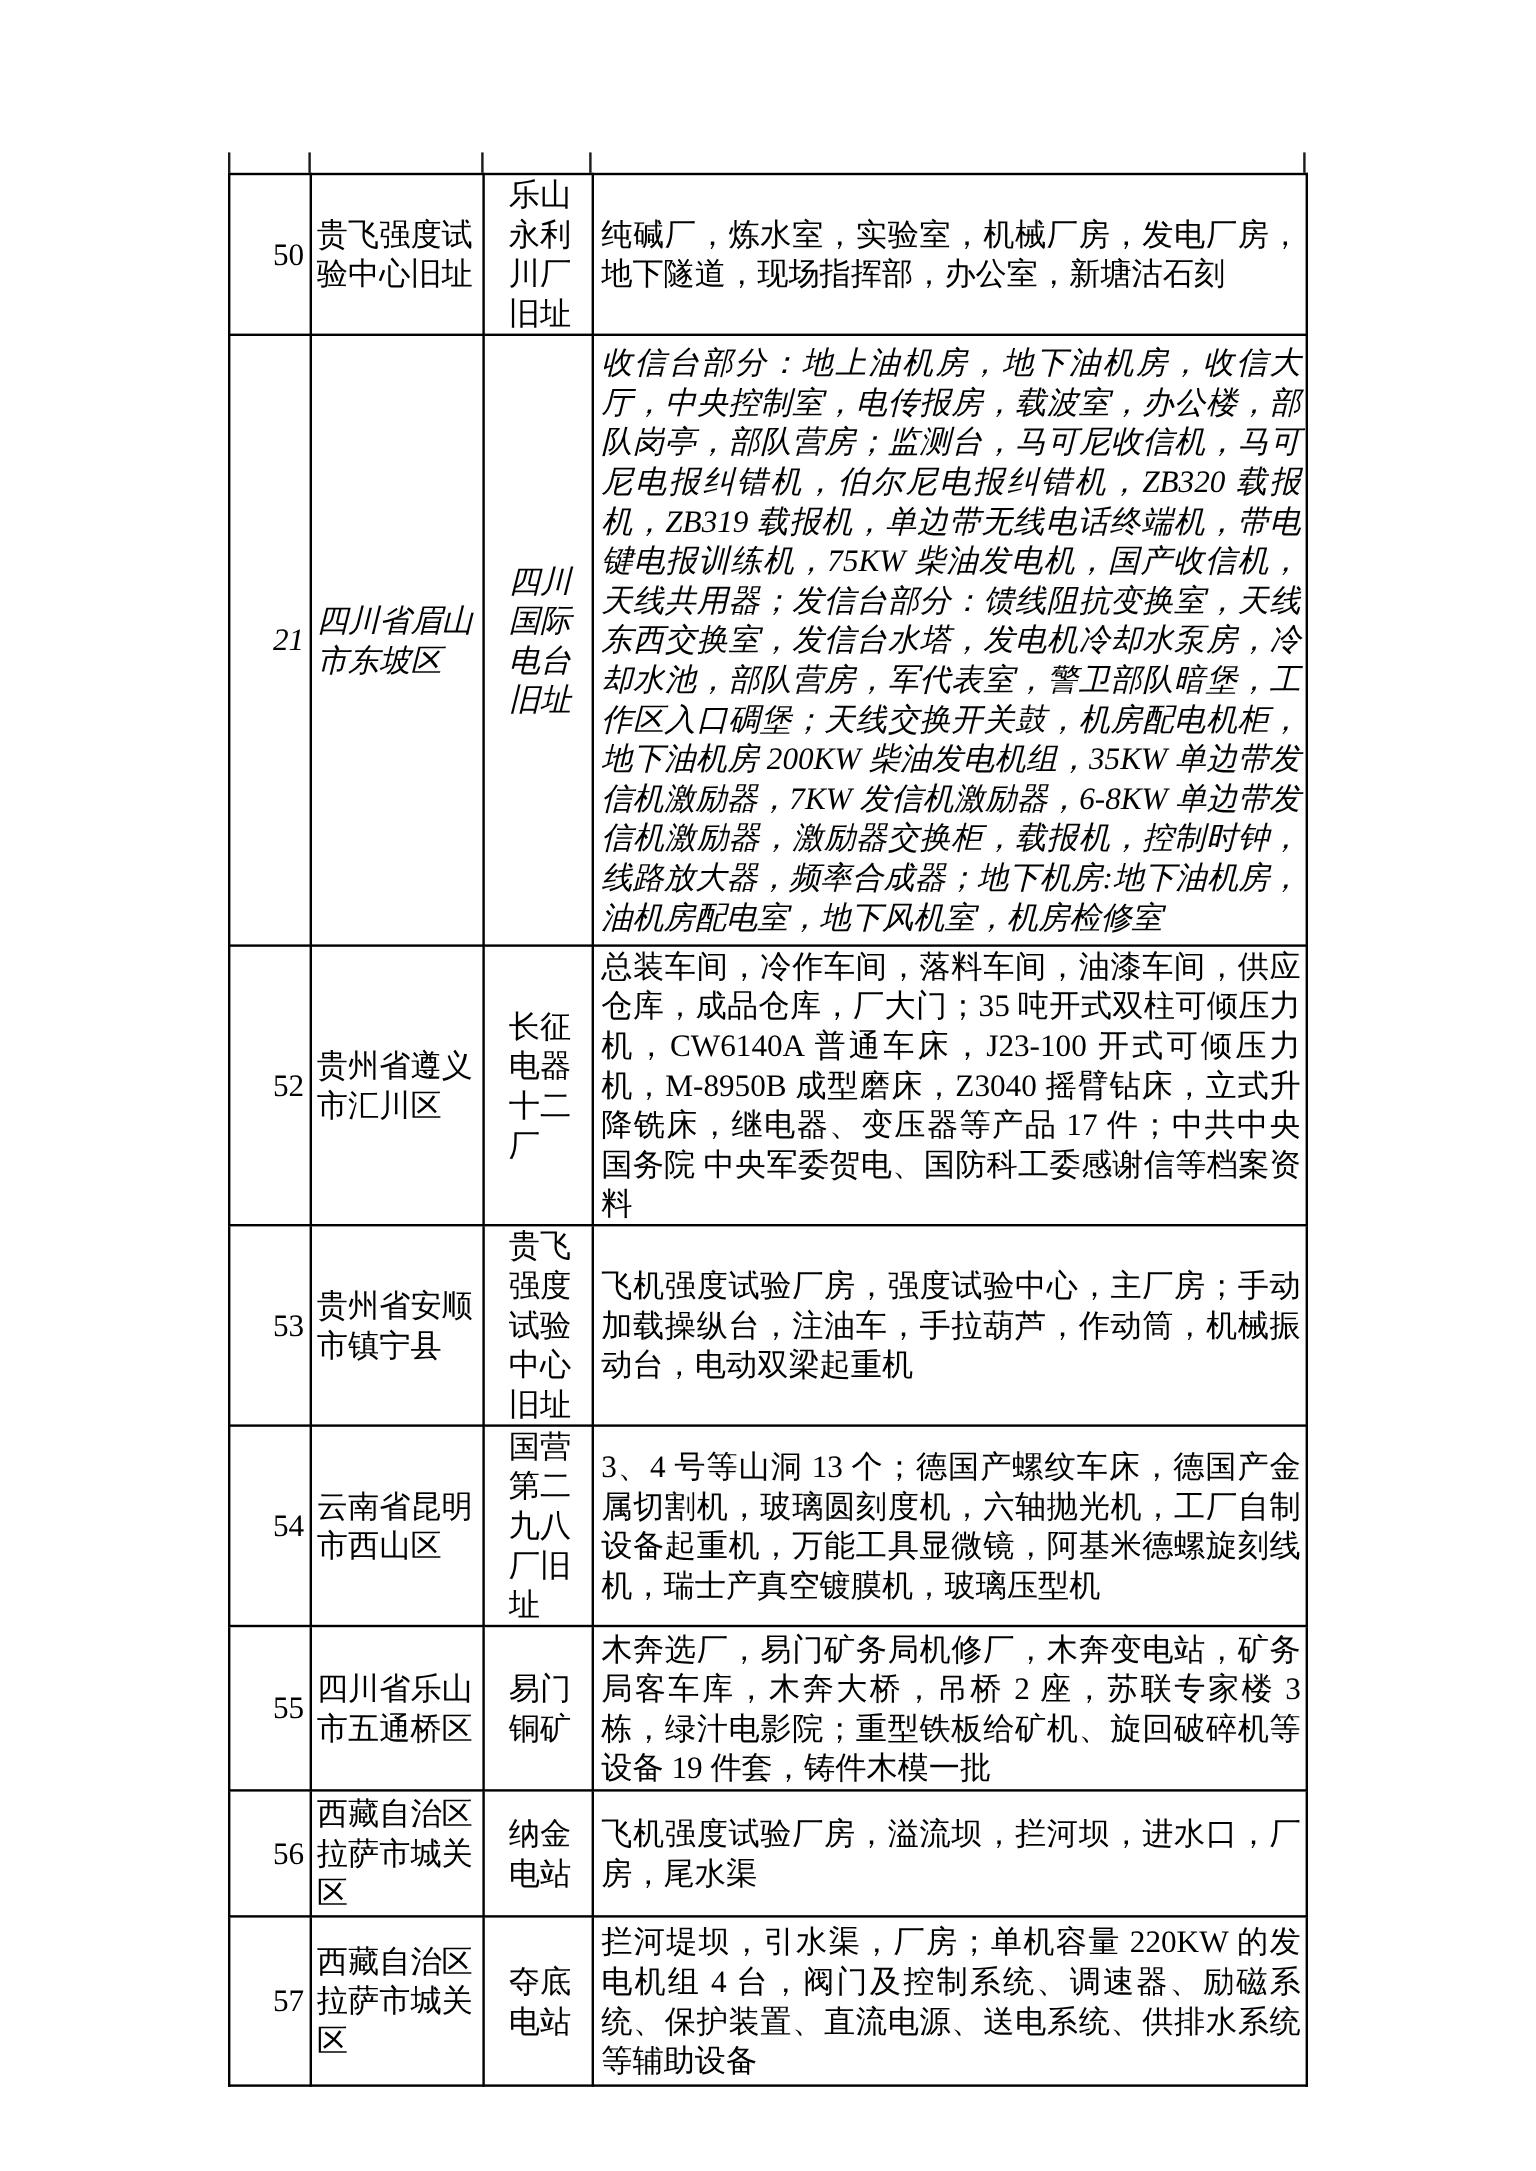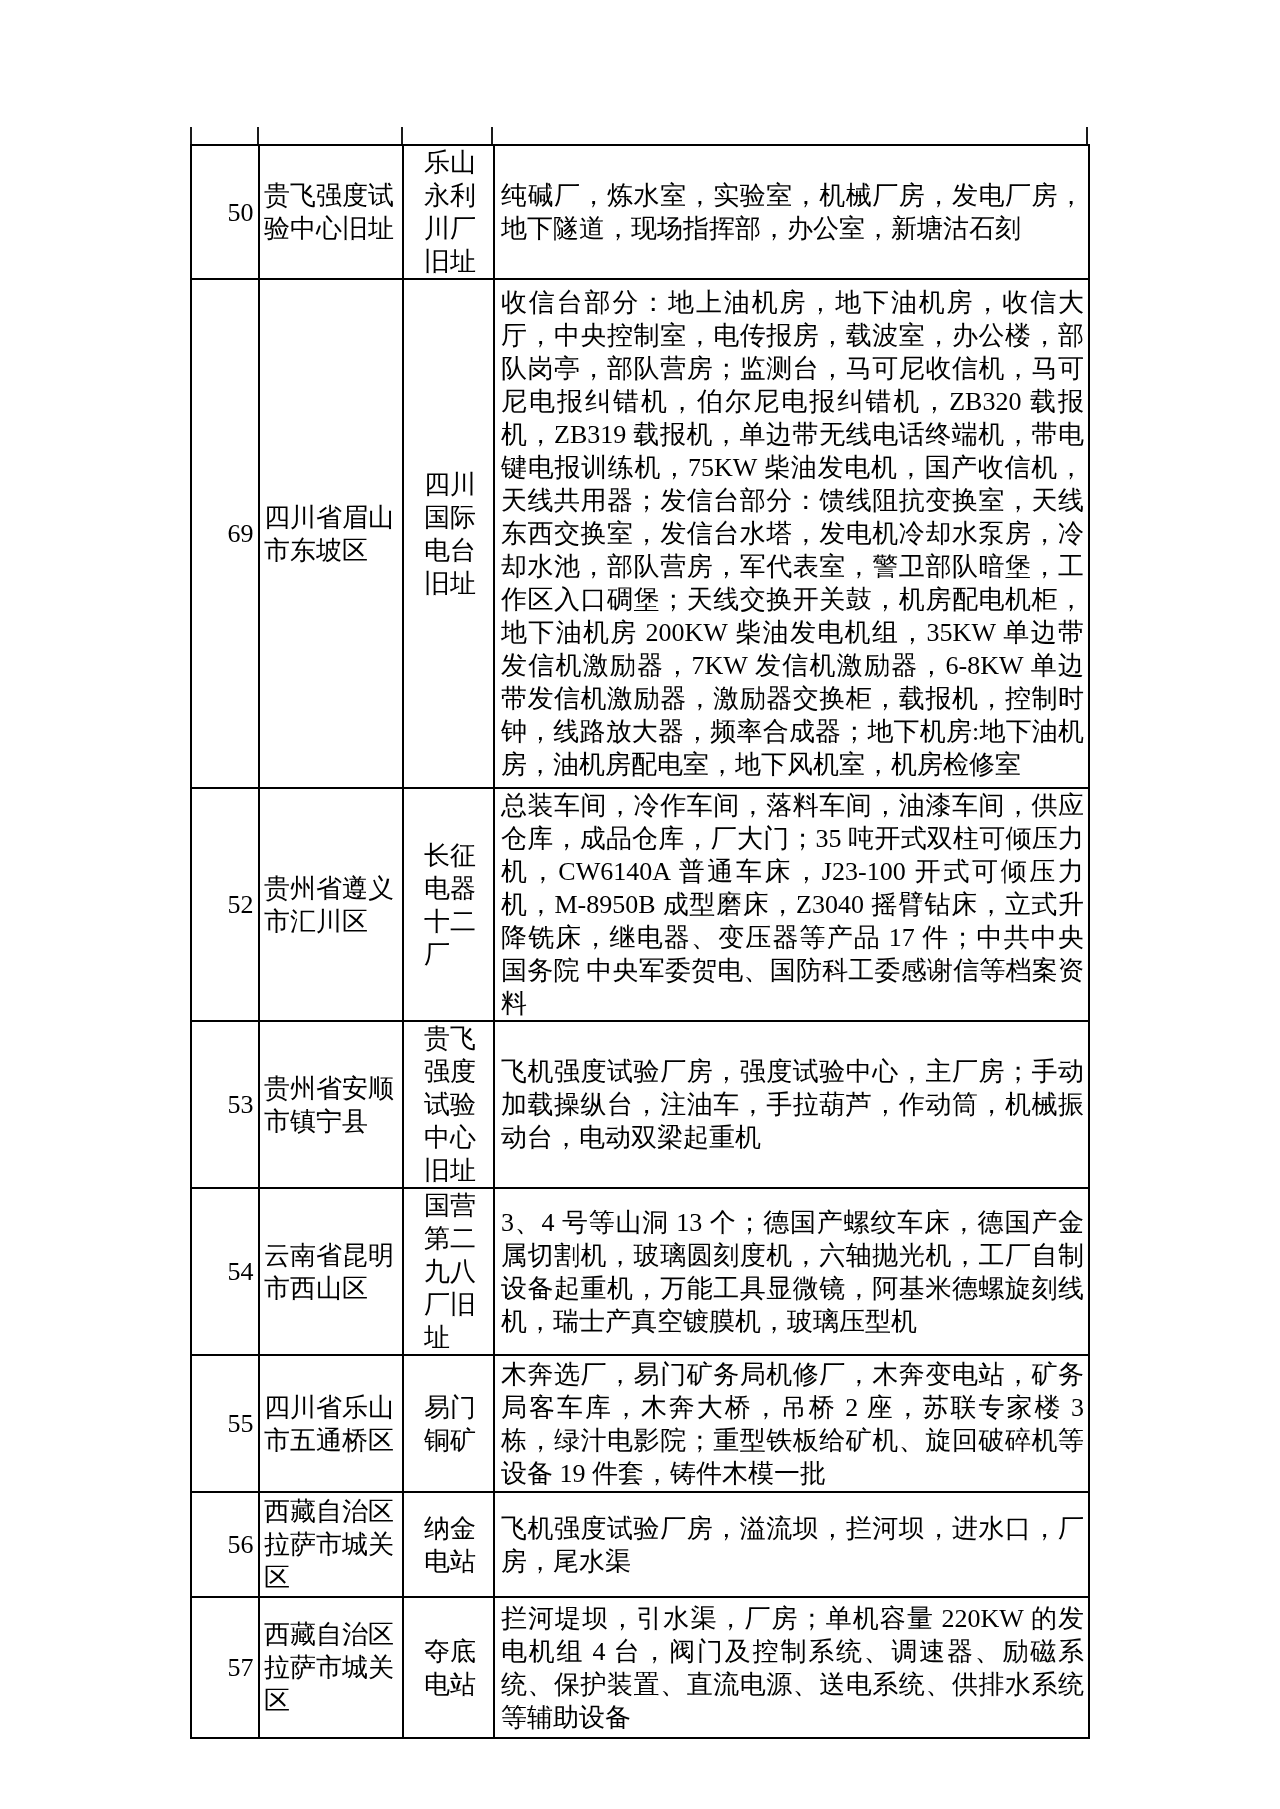--- a/index.html
+++ b/index.html
@@ -41,21 +41,21 @@
     line-height: 33px;
     overflow: hidden;
     word-break: break-all;
   }
   td.num  { text-align: center; padding-left: 32px; }
   td.loc  { padding: 0 2px 0 4px; }
   td.name { padding: 0 2px 0 20px; }
   td.items { padding: 0 4px 0 6px; text-align: justify; text-justify: inter-ideograph; }
 
   tr.r50 td { height: 111px; }
-  tr.r51 td { height: 505px; }
+  tr.r51 td { height: 505px; font-style: italic; }
   tr.r52 td { height: 210px; }
   tr.r53 td { height: 131px; }
   tr.r54 td { height: 138px; }
   tr.r55 td { height: 133px; }
   tr.r56 td { height: 101px; }
   tr.r57 td { height: 137px; }
 </style>
 </head>
 <body>
 
@@ -75,21 +75,21 @@
         <col class="c-desc">
     </colgroup>
     <tbody>
       <tr class="r50">
         <td class="num">50</td>
         <td class="loc">贵飞强度试验中心旧址</td>
         <td class="name">乐山永利川厂旧址</td>
         <td class="items">纯碱厂，炼水室，实验室，机械厂房，发电厂房，地下隧道，现场指挥部，办公室，新塘沽石刻</td>
       </tr>
       <tr class="r51">
-        <td class="num">69</td>
+        <td class="num">21</td>
         <td class="loc">四川省眉山市东坡区</td>
         <td class="name">四川国际电台旧址</td>
         <td class="items">收信台部分：地上油机房，地下油机房，收信大厅，中央控制室，电传报房，载波室，办公楼，部队岗亭，部队营房；监测台，马可尼收信机，马可尼电报纠错机，伯尔尼电报纠错机，ZB320 载报机，ZB319 载报机，单边带无线电话终端机，带电键电报训练机，75KW 柴油发电机，国产收信机，天线共用器；发信台部分：馈线阻抗变换室，天线东西交换室，发信台水塔，发电机冷却水泵房，冷却水池，部队营房，军代表室，警卫部队暗堡，工作区入口碉堡；天线交换开关鼓，机房配电机柜，地下油机房 200KW 柴油发电机组，35KW 单边带发信机激励器，7KW 发信机激励器，6-8KW 单边带发信机激励器，激励器交换柜，载报机，控制时钟，线路放大器，频率合成器；地下机房:地下油机房，油机房配电室，地下风机室，机房检修室</td>
       </tr>
       <tr class="r52">
         <td class="num">52</td>
         <td class="loc">贵州省遵义市汇川区</td>
         <td class="name">长征电器十二厂</td>
         <td class="items">总装车间，冷作车间，落料车间，油漆车间，供应仓库，成品仓库，厂大门；35 吨开式双柱可倾压力机，CW6140A 普通车床，J23-100 开式可倾压力机，M-8950B 成型磨床，Z3040 摇臂钻床，立式升降铣床，继电器、变压器等产品 17 件；中共中央 国务院 中央军委贺电、国防科工委感谢信等档案资料</td>
       </tr>

